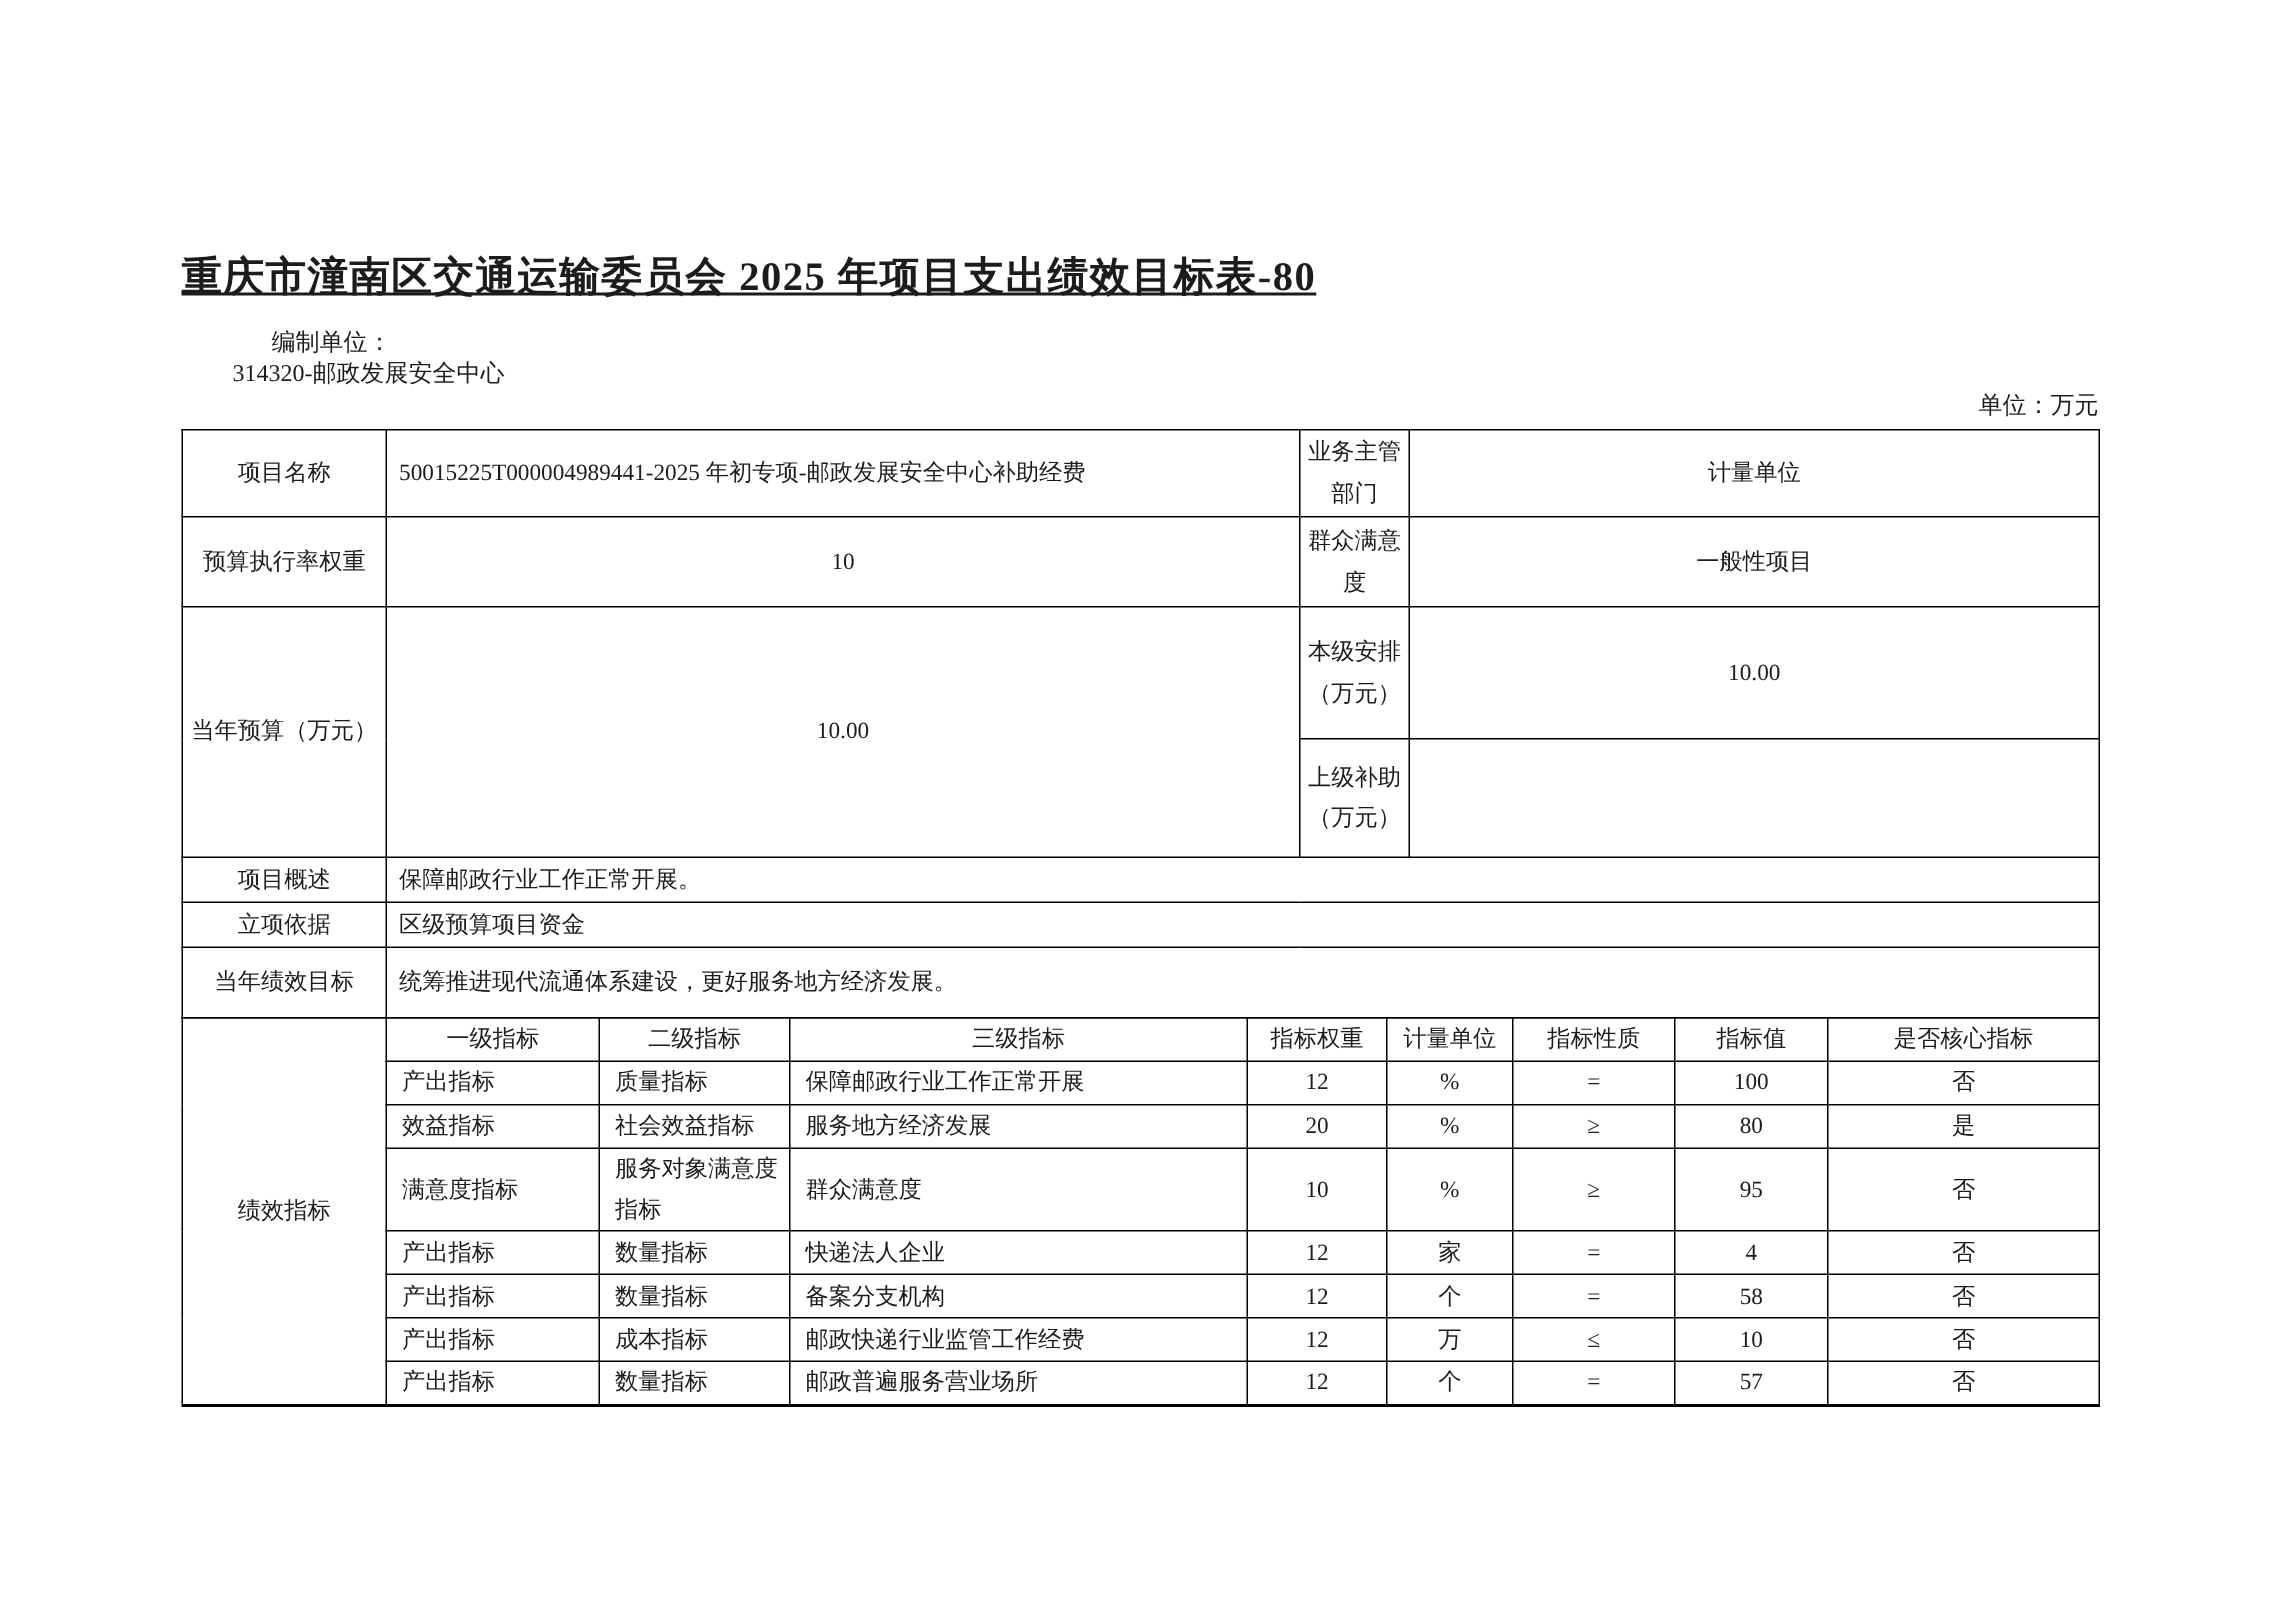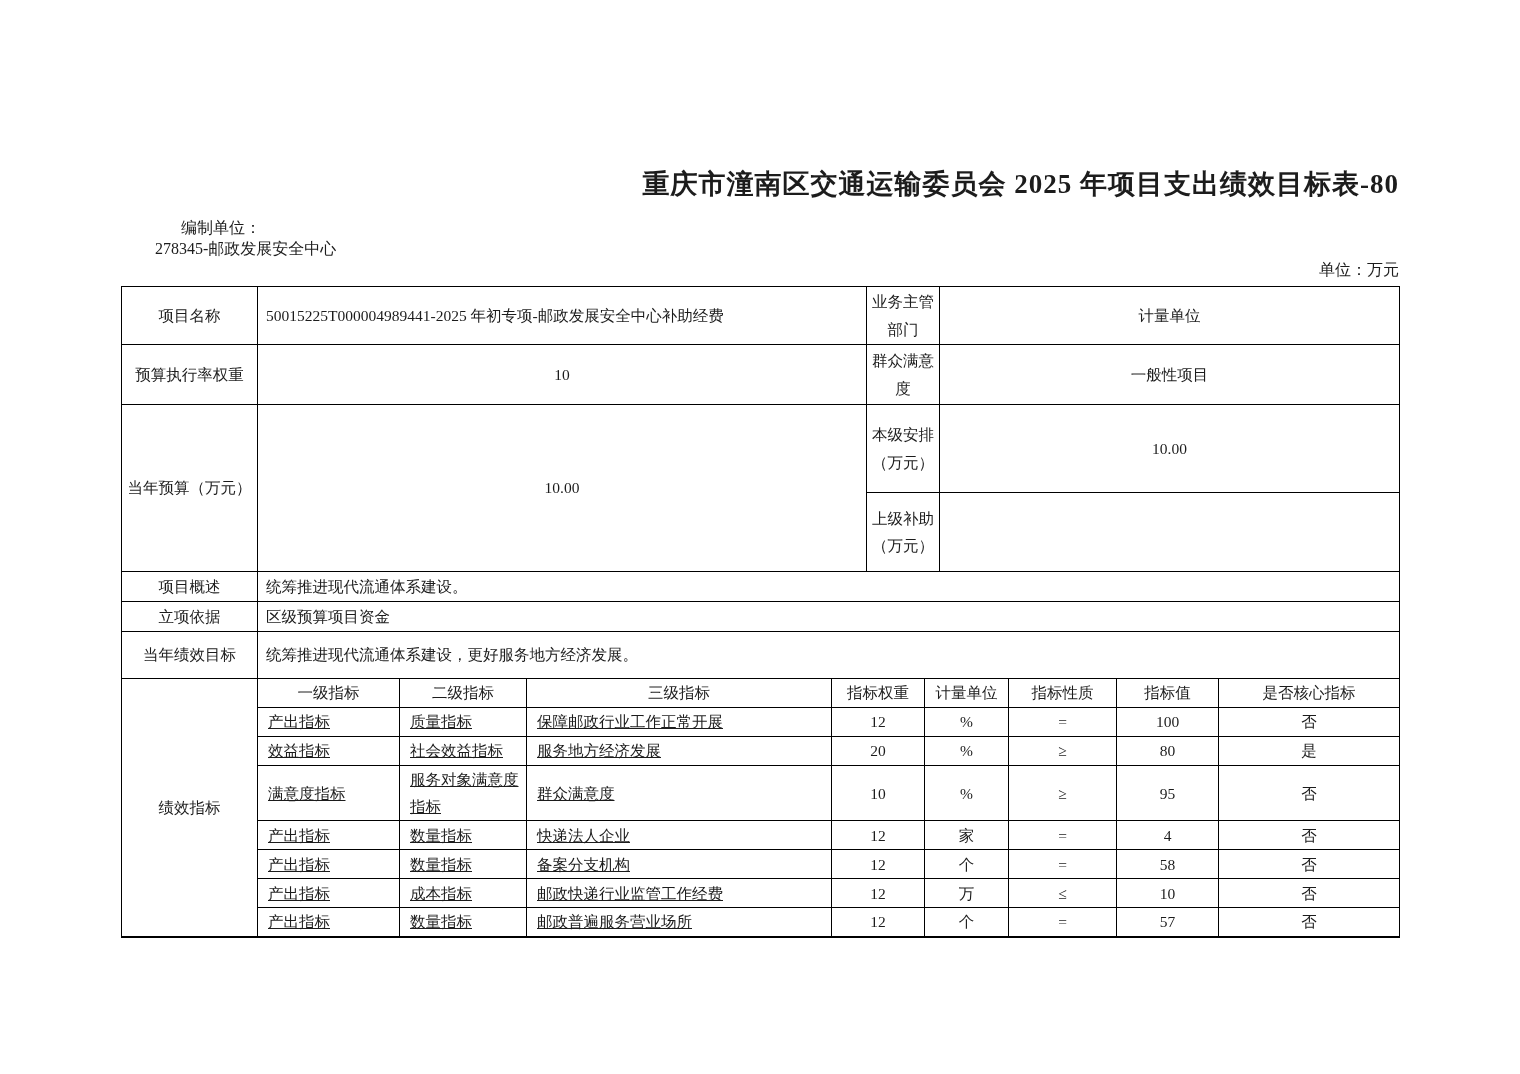--- a/index.html
+++ b/index.html
@@ -6,24 +6,25 @@
   html, body {
     width: 1520px; height: 1074px;
     background: #ffffff;
     font-family: "Liberation Serif", "DejaVu Serif", serif;
     color: #1c1c1c;
     overflow: hidden;
   }
   .page { width: 1278px; margin: 0 auto; }
   .doc-title {
     margin-top: 166px;
-    text-align: right;
+    text-align: left;
     font-size: 27px;
     font-weight: 700;
     letter-spacing: 1px;
+    text-decoration: underline;
   }
   .meta-row {
     margin-top: 16px;
     margin-bottom: 5px;
     display: flex;
     align-items: baseline;
     font-size: 16px;
     flex-direction: column;
   }
   .meta-label { padding-left: 26px; }
@@ -33,21 +34,21 @@
   table { border-collapse: collapse; table-layout: fixed; width: 1278px; }
   td {
     border: 1px solid #000;
     font-size: 15.5px;
     vertical-align: middle;
     word-break: break-all;
     line-height: 1.75;
   }
   td.c { text-align: center; }
   td.l { text-align: left; padding-left: 8px; padding-right: 4px; }
-  .ind td.l { padding-left: 10px; text-decoration: underline; }
+  .ind td.l { padding-left: 10px; }
 
   
   tr.r1 { height: 58px; }
   tr.r2 { height: 60px; }
   tr.r3a { height: 88px; }
   tr.r3b { height: 79px; }
   tr.r4 { height: 30px; }
   tr.r5 { height: 30px; }
   tr.r6 { height: 47px; }
 
@@ -57,21 +58,21 @@
 </style>
 </head>
 <body>
 
 <div class="page">
 
   <div class="doc-title">重庆市潼南区交通运输委员会 2025 年项目支出绩效目标表-80</div>
 
   <div class="meta-row">
     <span class="meta-label">编制单位：</span>
-    <span class="meta-value">278345-邮政发展安全中心</span>
+    <span class="meta-value">314320-邮政发展安全中心</span>
     <span class="meta-unit">单位：万元</span>
   </div>
 
   <table class="info">
     <colgroup>
       <col style="width:136px">
         <col style="width:609px">
         <col style="width:73px">
         <col style="width:460px">
     </colgroup>
@@ -93,21 +94,21 @@
         <td class="c" rowspan="2">10.00</td>
         <td class="c">本级安排（万元）</td>
         <td class="c">10.00</td>
       </tr>
       <tr class="r3b">
         <td class="c">上级补助（万元）</td>
         <td class="c"></td>
       </tr>
       <tr class="r4">
         <td class="c">项目概述</td>
-        <td class="l" colspan="3">统筹推进现代流通体系建设。</td>
+        <td class="l" colspan="3">保障邮政行业工作正常开展。</td>
       </tr>
       <tr class="r5">
         <td class="c">立项依据</td>
         <td class="l" colspan="3">区级预算项目资金</td>
       </tr>
       <tr class="r6">
         <td class="c">当年绩效目标</td>
         <td class="l" colspan="3">统筹推进现代流通体系建设，更好服务地方经济发展。</td>
       </tr>
     </tbody>

